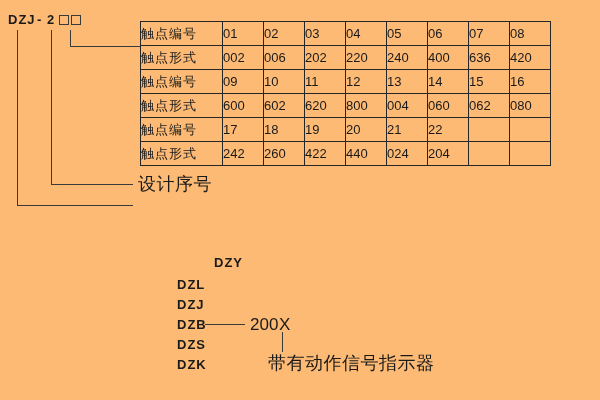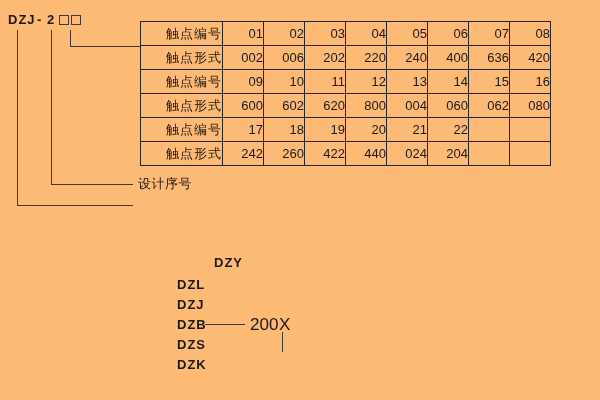--- a/index.html
+++ b/index.html
@@ -18,21 +18,21 @@
   }
   .abs { position: absolute; }
   .code-text {
     font-size: 13px;
     line-height: 14px;
     font-weight: 600;
     letter-spacing: 1px;
     white-space: nowrap;
   }
   .cjk-text {
-    font-size: 13px;
+    font-size: 18px;
     line-height: 14px;
     letter-spacing: 0.5px;
     white-space: nowrap;
   }
   .num-text {
     font-size: 17px;
     line-height: 14px;
     white-space: nowrap;
   }
   .ph-box {
@@ -50,21 +50,21 @@
     position: absolute;
     left: 140px;
     top: 21px;
     border-collapse: collapse;
     table-layout: fixed;
   }
   table.contact-table td {
     border: 1px solid #262626;
     height: 23px;
     padding: 0;
-    text-align: right;
+    text-align: left;
     vertical-align: middle;
     font-size: 13px;
     overflow: hidden;
     margin-left: 36px;
   }
   td.label-col { width: 81px; letter-spacing: 1px; }
   td.val-col   { width: 40px; }
 </style>
 </head>
 <body>
@@ -163,14 +163,15 @@
   <div class="abs code-text" style="left:177px; top:278px;">DZL</div>
   <div class="abs code-text" style="left:177px; top:298px;">DZJ</div>
   <div class="abs code-text" style="left:177px; top:318px;text-align:center;">DZB</div>
   <div class="abs code-text" style="left:177px; top:338px;">DZS</div>
   <div class="abs code-text" style="left:177px; top:358px;">DZK</div>
 
   <div class="abs line hline" style="left:205px; top:324px; width:40px;"></div>
   <div class="abs num-text" style="left:250px; top:318px;">200</div>
   <div class="abs num-text" style="left:279px; top:318px;">X</div>
   <div class="abs line vline" style="left:282px; top:332px; height:20px;"></div>
+  <div class="abs cjk-text" style="left:268px; top:356px;">带有动作信号指示器</div>
 
 </div>
 
 </body></html>

